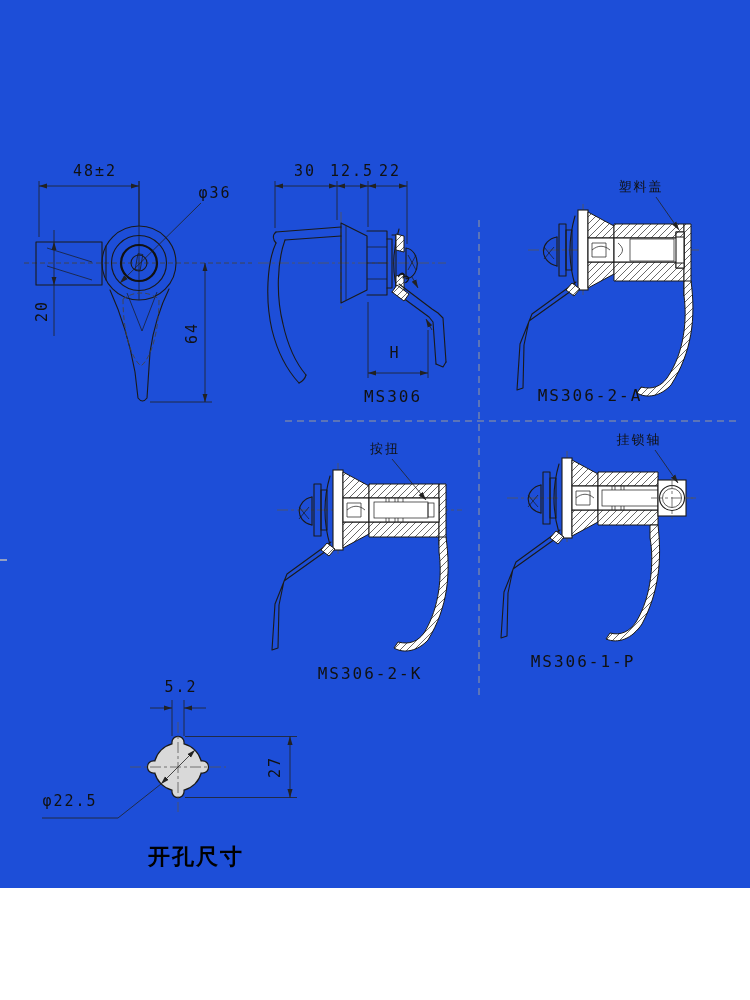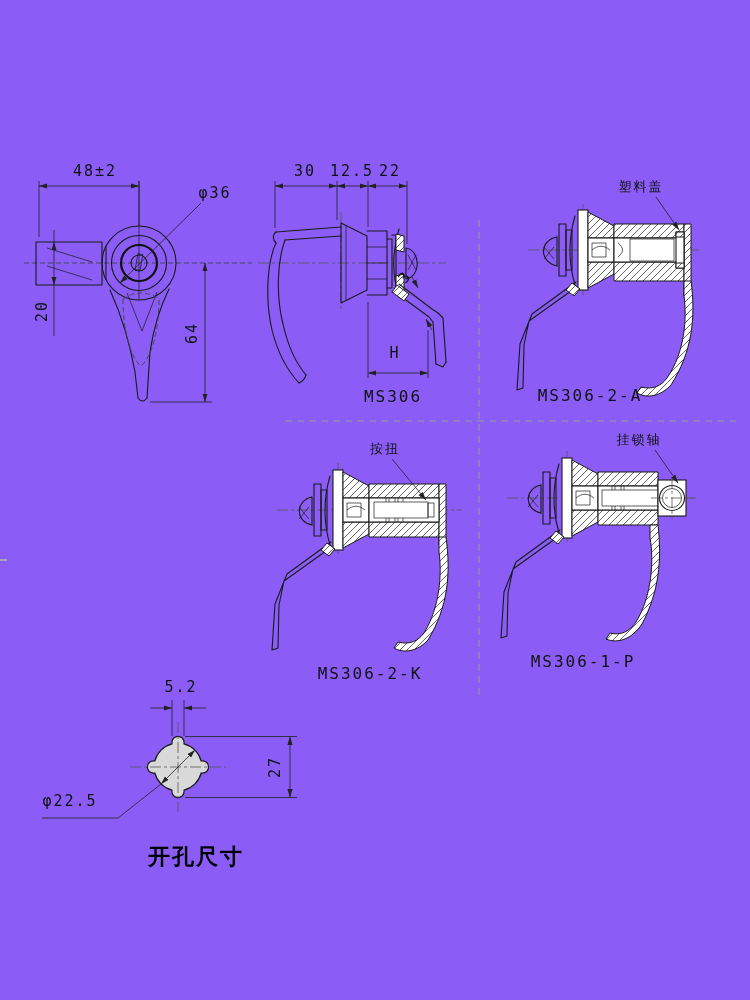--- a/index.html
+++ b/index.html
@@ -1,16 +1,16 @@
 <!DOCTYPE html>
 <html><head>
 <meta charset="utf-8">
 <style>
   html,body{margin:0;padding:0;background:#ffffff;}
-  .canvas{width:750px;height:1000px;position:relative;background:#8b5cf6;overflow:hidden;}
+  .canvas{width:750px;height:888px;position:relative;background:#1d4ed8;overflow:hidden;}
   svg{display:block;}
   .ol{fill:none;stroke:#1a1a1a;stroke-width:1.1;stroke-linecap:round;stroke-linejoin:round;}
   .bold{fill:none;stroke:#111;stroke-width:2.2;}
   .thin{fill:none;stroke:#1a1a1a;stroke-width:0.7;}
   .dimline{fill:none;stroke:#222;stroke-width:0.8;}
   .cl{fill:none;stroke:#555;stroke-width:0.8;stroke-dasharray:11 3 3 3;}
   .dash{fill:none;stroke:#444;stroke-width:0.9;stroke-dasharray:5 3;}
   .sep{fill:none;stroke:#9a9a9a;stroke-width:1;stroke-dasharray:7 5;}
   .hatch{fill:url(#hatch);stroke:#1a1a1a;stroke-width:1;}
   .white{fill:#ffffff;stroke:#1a1a1a;stroke-width:1.1;}

